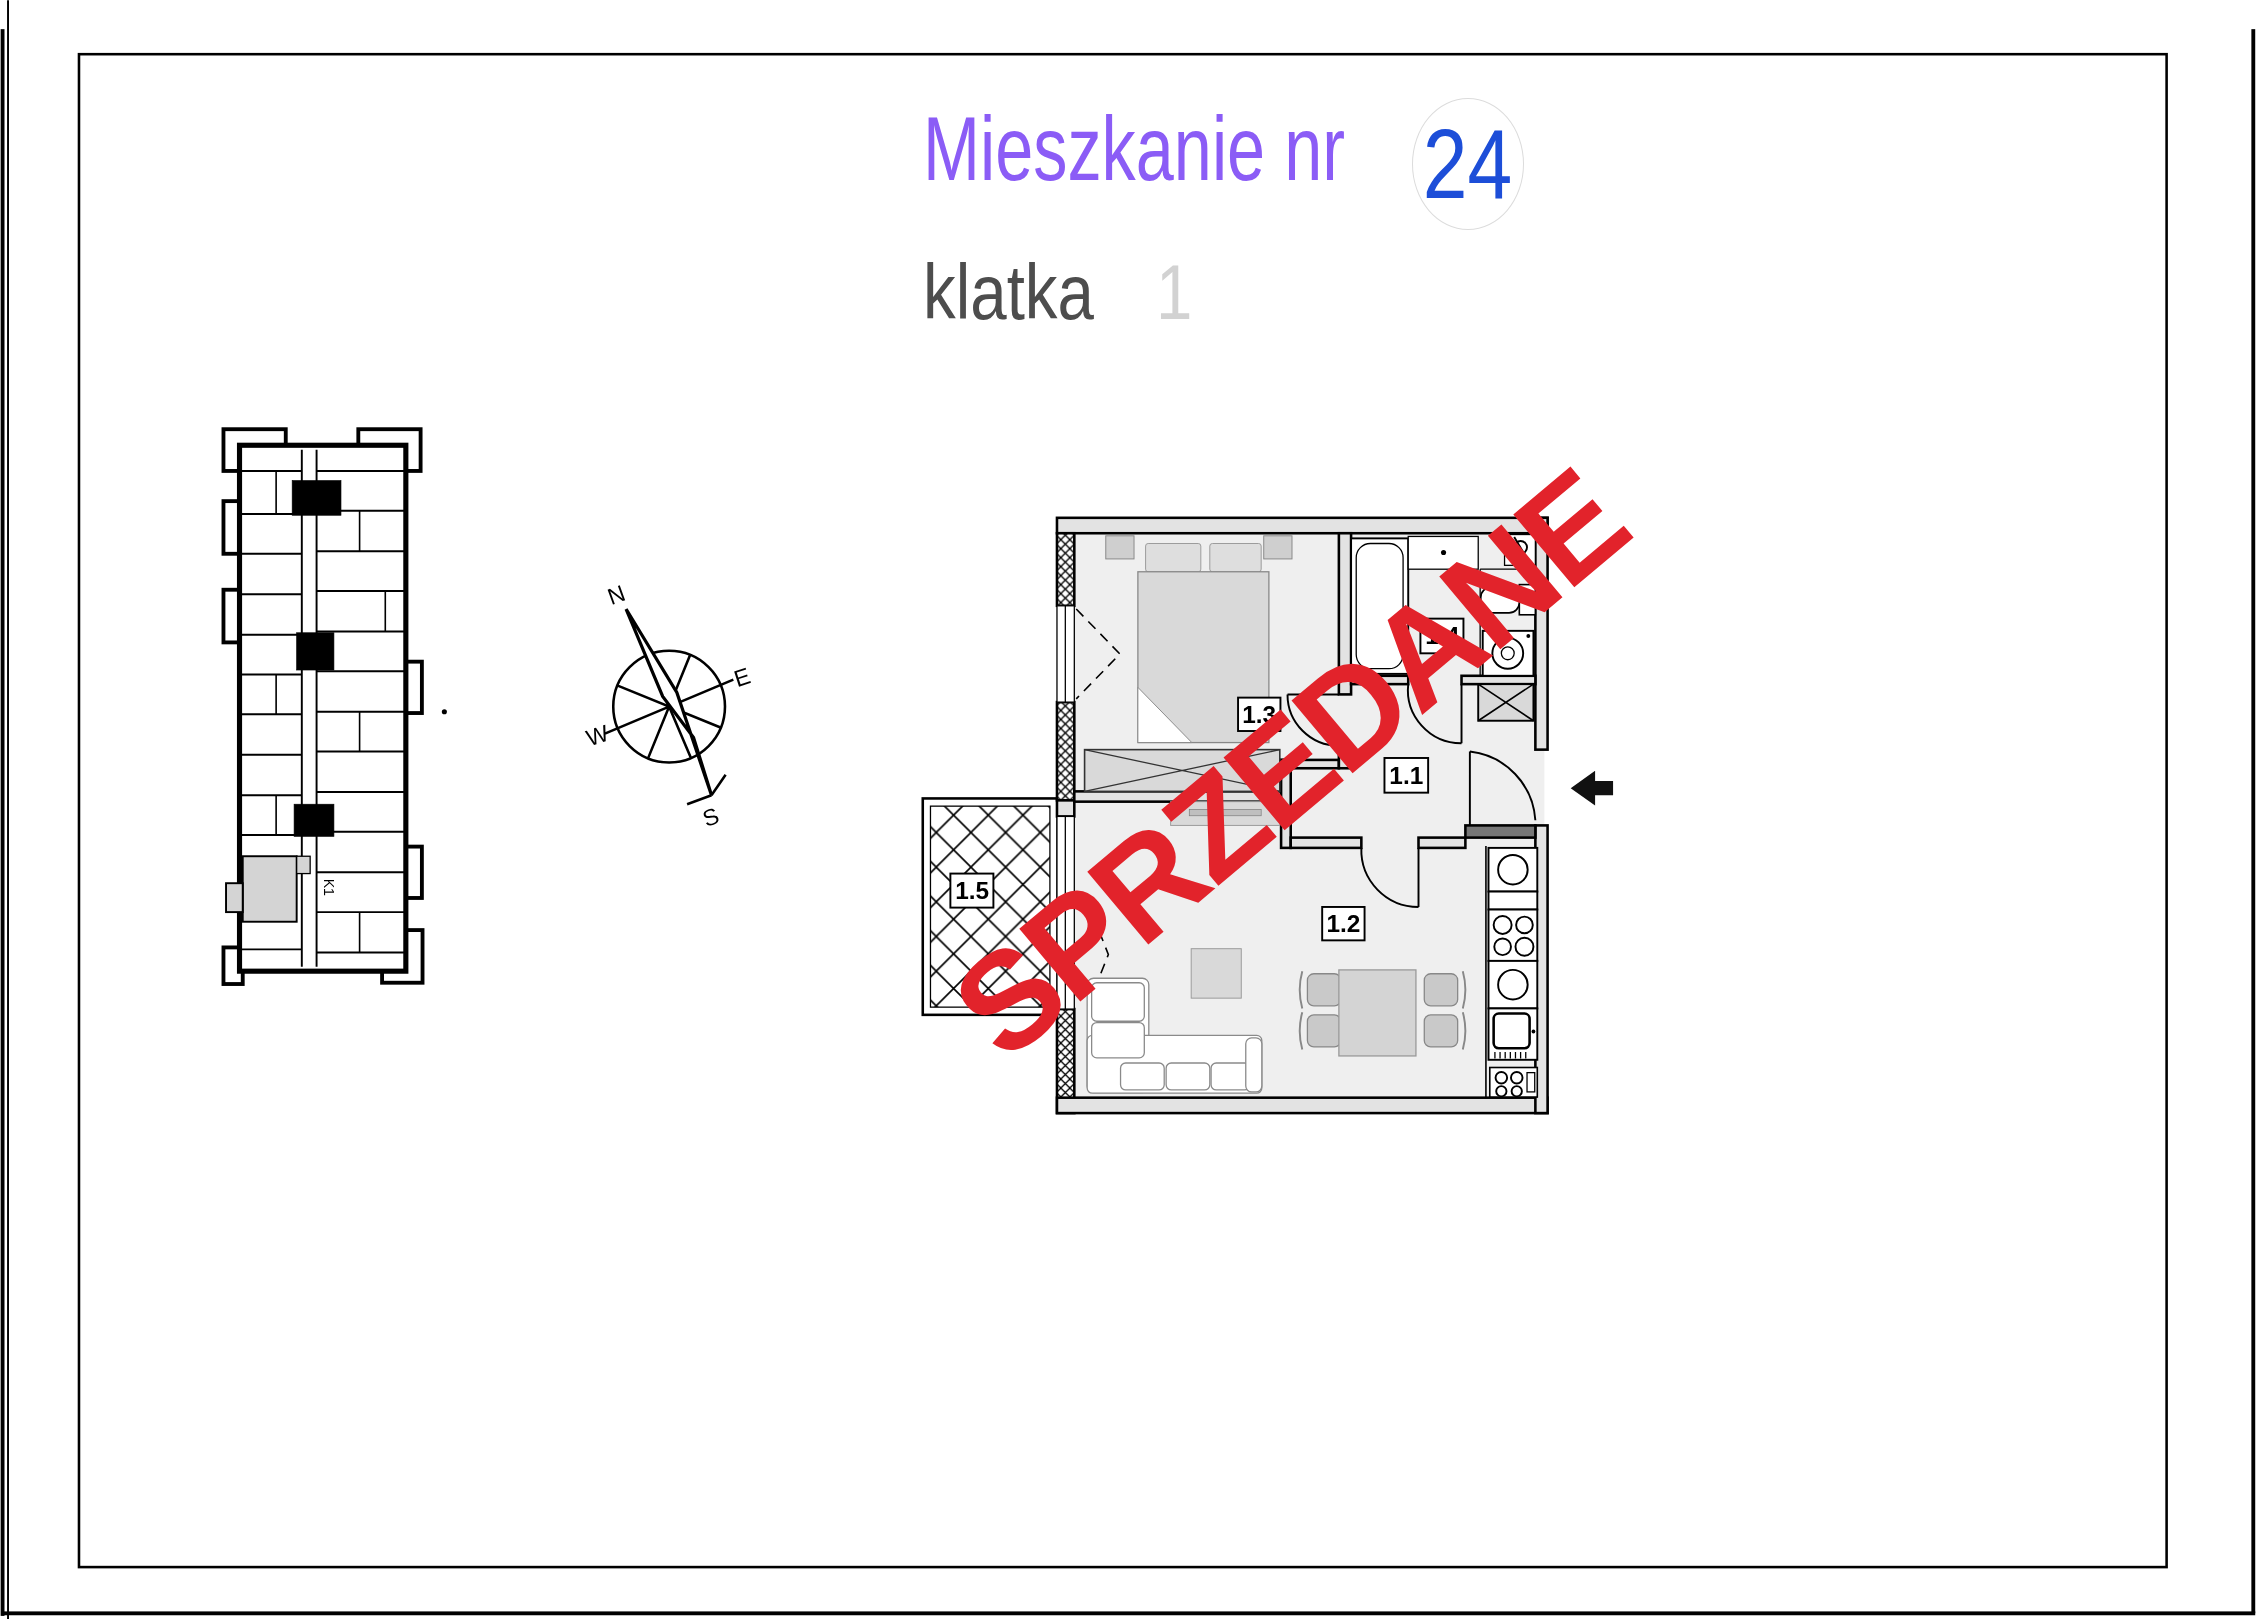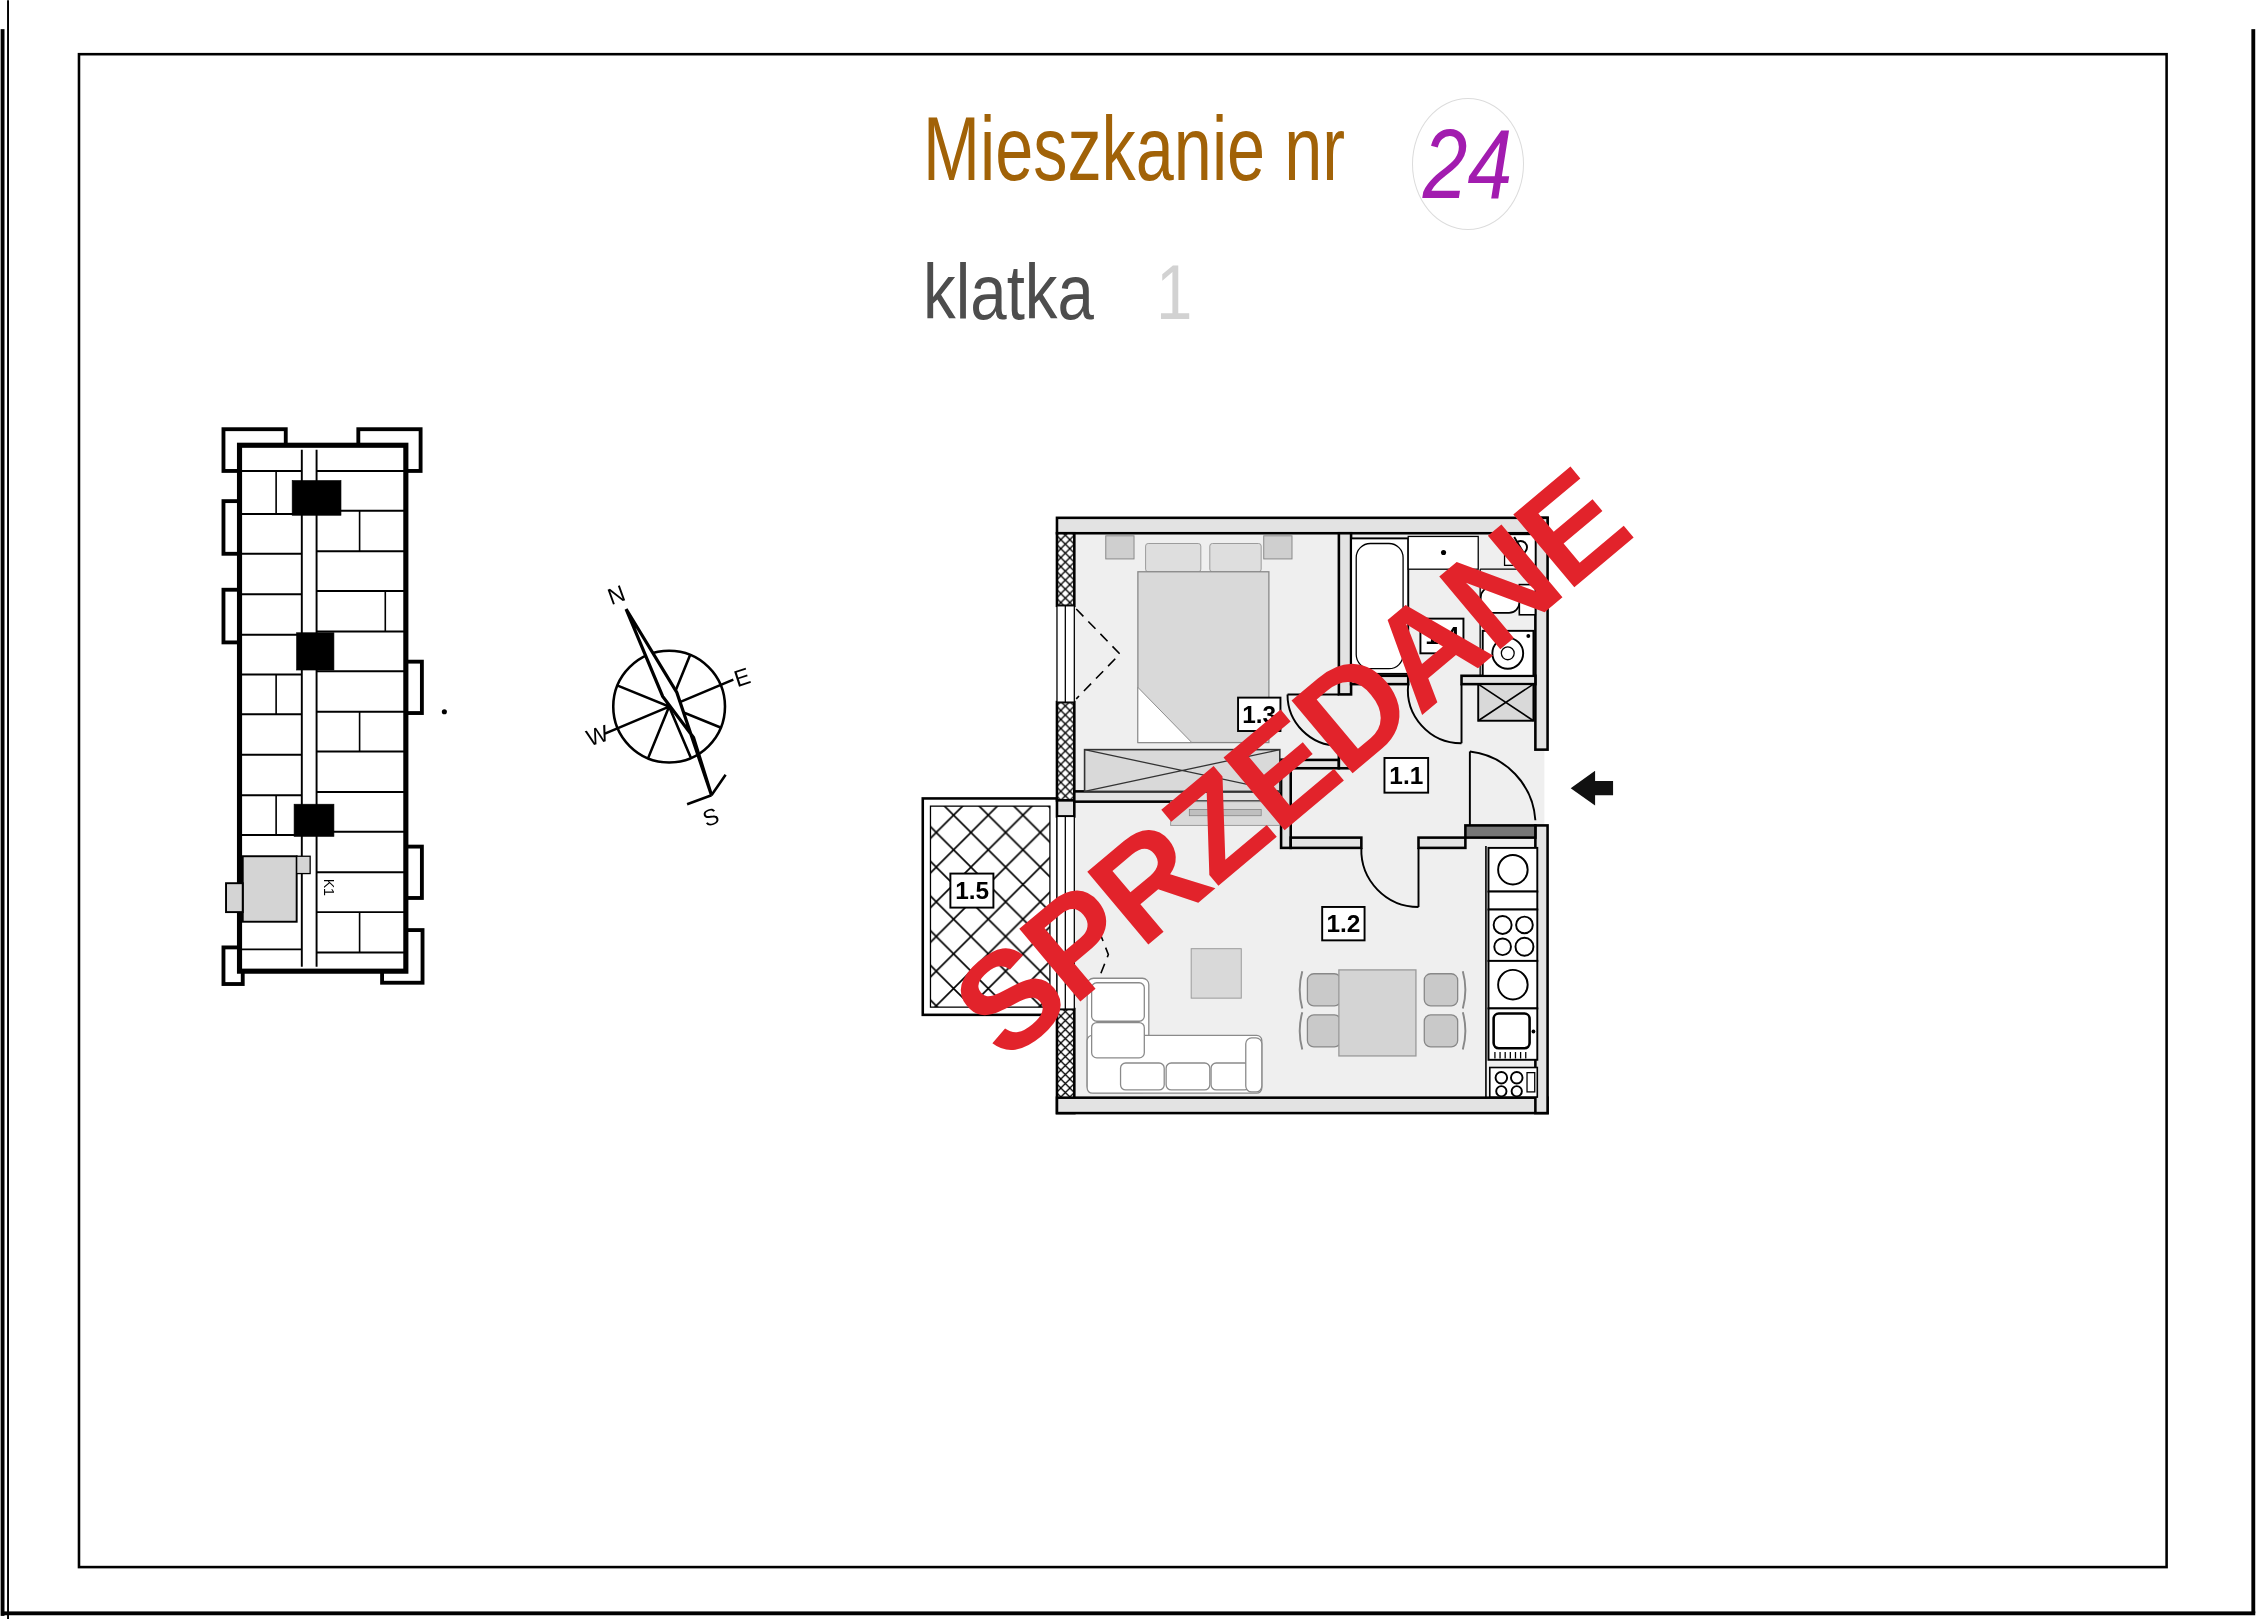--- a/index.html
+++ b/index.html
@@ -2,25 +2,25 @@
 <html style="font-size:10.3px"><head>
 <meta charset="utf-8">
 <style>
   html,body{margin:0;padding:0;}
   body{
     width:2261px;height:1620px;position:relative;background:#ffffff;
     font-family:"Liberation Sans","DejaVu Sans",sans-serif;overflow:hidden;
   }
   .abs{position:absolute;}
   .sx{display:inline-block;transform-origin:left center;}
-  #title-line{left:923px;top:104px;font-size:90px;color:#a16207;white-space:nowrap;line-height:1;}
+  #title-line{left:923px;top:104px;font-size:90px;color:#8b5cf6;white-space:nowrap;line-height:1;}
   #title-line .sx{transform:scaleX(0.76);}
   #unit-ellipse{
     left:1412px;top:98px;width:110px;height:130px;border:1.9px solid #dcdcdc;border-radius:50%;
-    display:flex;align-items:center;justify-content:center;font-size:98px;color:#a21caf;line-height:1;font-style:italic;
+    display:flex;align-items:center;justify-content:center;font-size:98px;color:#1d4ed8;line-height:1;
   }
   #unit-ellipse .sx{transform:scaleX(0.82);transform-origin:center;}
   #stair-line{left:923px;top:254px;font-size:77px;color:#4d4d4d;white-space:nowrap;line-height:1;text-align:center;}
   #stair-line .sx{transform:scaleX(0.85);}
   #stair-line .stair-num{color:#d2d2d2;margin-left:32px;}
   svg text{font-family:"Liberation Sans","DejaVu Sans",sans-serif;}
 </style>
 </head>
 <body>
 

